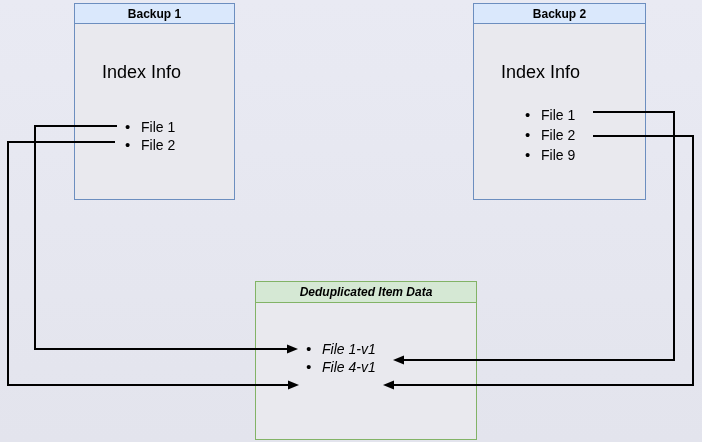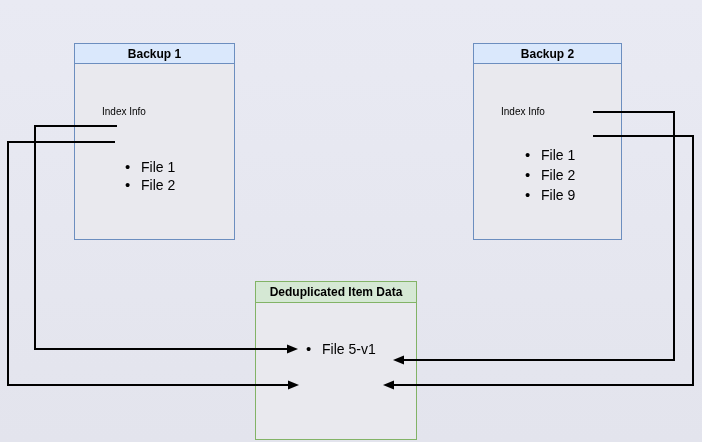--- a/index.html
+++ b/index.html
@@ -14,35 +14,35 @@
     background: linear-gradient(180deg, #e9eaf3 0%, #e3e4ed 100%);
     overflow: hidden;
   }
   .node {
     position: absolute;
     border: 1.5px solid;
     box-sizing: border-box;
     background: #e9e9ee;
     z-index: 1;
   }
-  .node.blue  { border-color: #6c8ebf; margin-top: 40px; }
+  .node.blue  { border-color: #6c8ebf; }
   .node.green { border-color: #82b366; }
   .node-header {
     box-sizing: border-box;
     width: 100%;
     border-bottom: 1.5px solid;
     border-color: inherit;
     display: flex; align-items: center; justify-content: center;
     font-weight: bold; font-size: 12px; color: #000;
   }
   .blue  .node-header { background: #dae8fc; border-bottom-color: #6c8ebf; height: 20px; }
   .green .node-header { background: #d5e8d4; border-bottom-color: #82b366; height: 21px; }
   .section-label {
     position: absolute;
-    font-size: 10px; color: #000;
+    font-size: 18px; color: #000;
     line-height: 18px;
     white-space: nowrap;
   }
   ul.file-list {
     position: absolute;
     margin: 0; padding: 0;
     list-style: none;
     font-size: 14px; color: #000;
   }
   ul.file-list li {
@@ -74,34 +74,35 @@
 
   <div class="node blue" style="left:74px; top:3px; width:161px; height:197px;">
     <div class="node-header">Backup 1</div>
     <div class="section-label" style="left:27px; top:59px;">Index Info</div>
     <ul class="file-list b1-list" style="left:50px; top:114px;">
       <li>File 1</li>
       <li>File 2</li>
     </ul>
   </div>
 
-  <div class="node blue" style="left:473px; top:3px; width:149px; height:197px;">
+  <div class="node blue" style="left:473px; top:3px; width:173px; height:197px;">
     <div class="node-header">Backup 2</div>
     <div class="section-label" style="left:27px; top:59px;">Index Info</div>
     <ul class="file-list b2-list" style="left:51px; top:101px;">
       <li>File 1</li>
       <li>File 2</li>
       <li>File 9</li>
     </ul>
   </div>
 
-  <div class="node green" style="left:255px; top:281px; width:162px; height:159px;">
+  <div class="node green" style="left:255px; top:281px; width:222px; height:159px;font-style:italic;">
     <div class="node-header">Deduplicated Item Data</div>
     <ul class="file-list dedup-list" style="left:50px; top:58px;">
-      <li>File 5-v1</li>
+      <li>File 1-v1</li>
+      <li>File 4-v1</li>
     </ul>
   </div>
 
   <svg class="connectors" width="702" height="442" viewBox="0 0 702 442">
 
     <g>
       <path d="M 117 126 L 35 126 L 35 349 L 288 349"></path>
       <polygon points="298,349 287,344.6 287,353.4"></polygon>
     </g>
 

